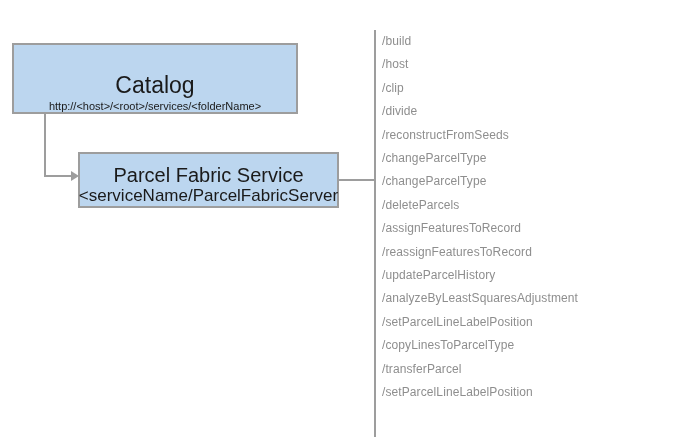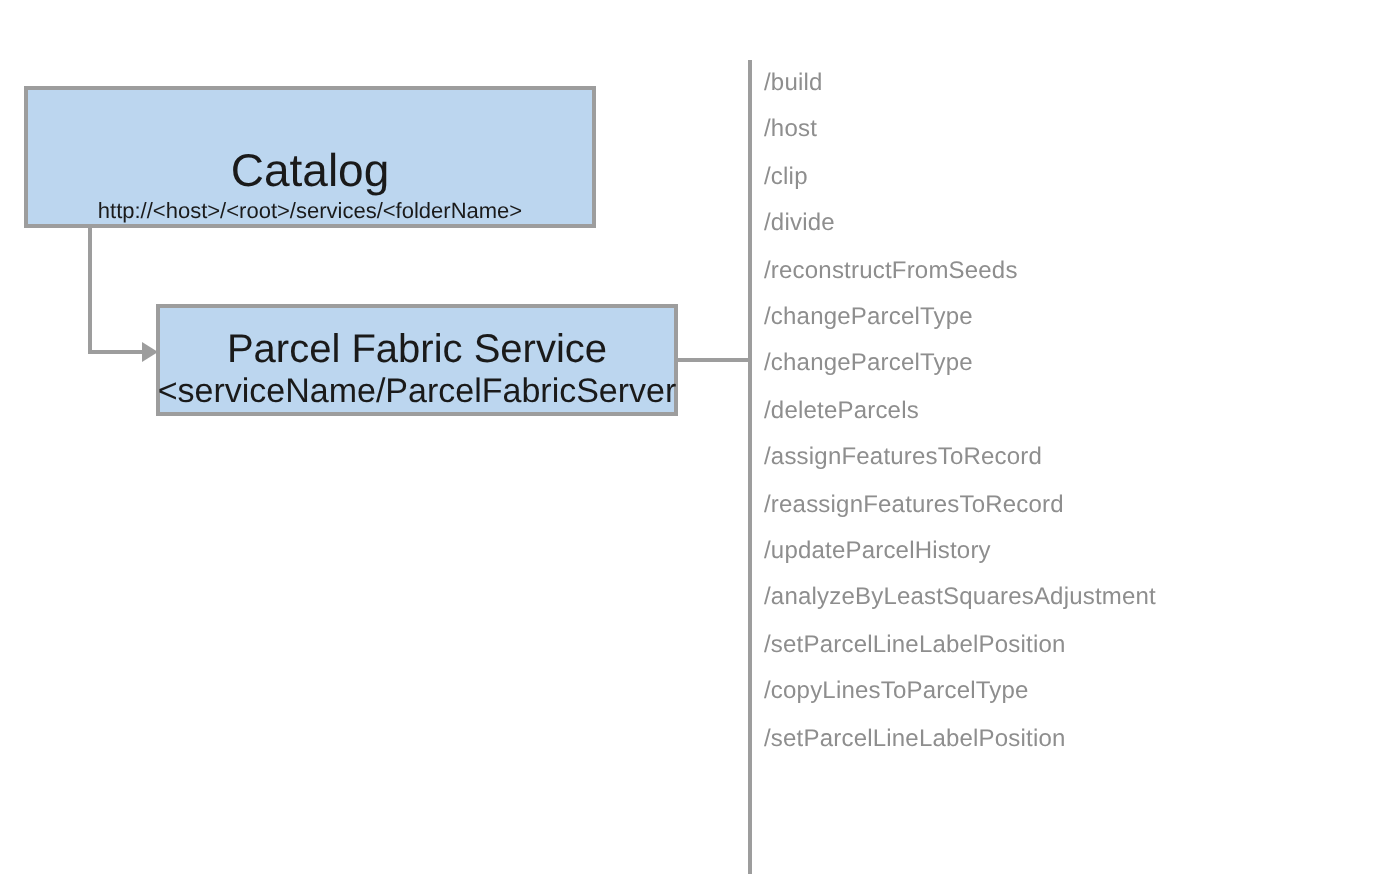--- a/index.html
+++ b/index.html
@@ -137,16 +137,17 @@
       <div class="operation-item">/reconstructFromSeeds</div>
       <div class="operation-item">/changeParcelType</div>
       <div class="operation-item">/changeParcelType</div>
       <div class="operation-item">/deleteParcels</div>
       <div class="operation-item">/assignFeaturesToRecord</div>
       <div class="operation-item">/reassignFeaturesToRecord</div>
       <div class="operation-item">/updateParcelHistory</div>
       <div class="operation-item">/analyzeByLeastSquaresAdjustment</div>
       <div class="operation-item">/setParcelLineLabelPosition</div>
       <div class="operation-item">/copyLinesToParcelType</div>
+      <div class="operation-item">/transferParcel</div>
       <div class="operation-item">/setParcelLineLabelPosition</div>
     </div>
 
 </div>
 
 </body></html>

